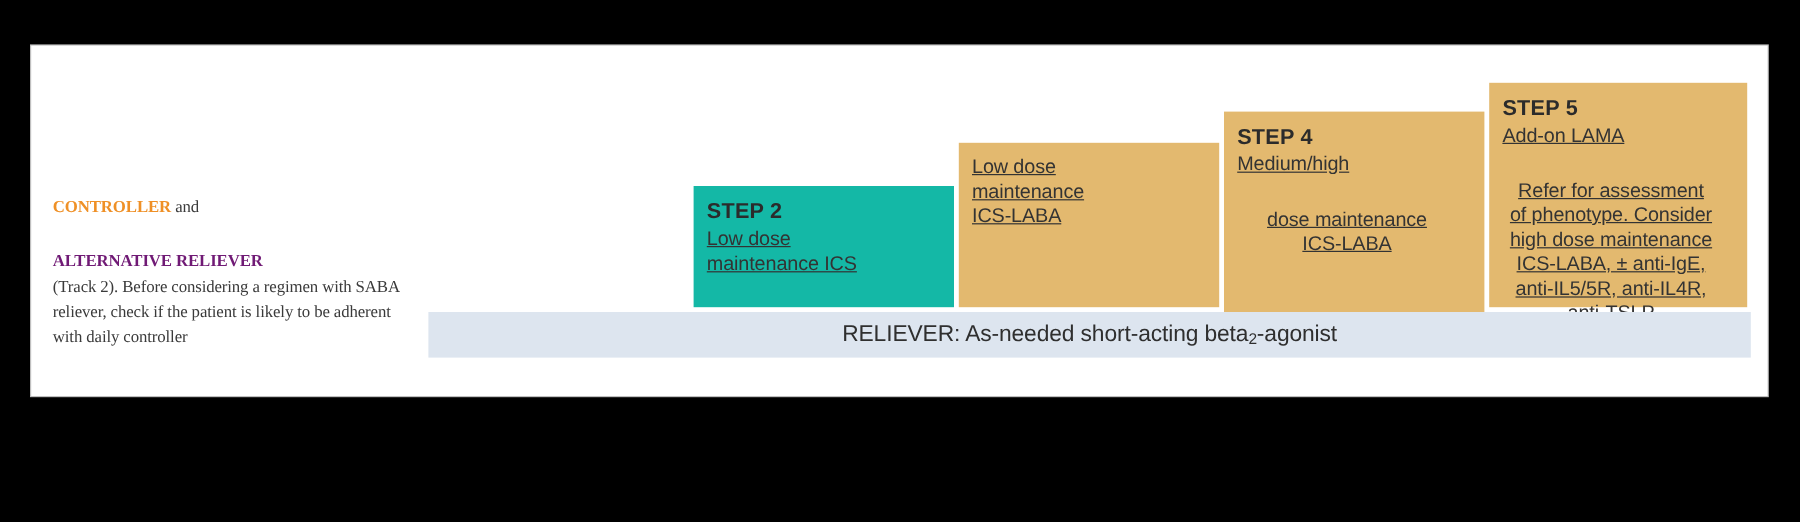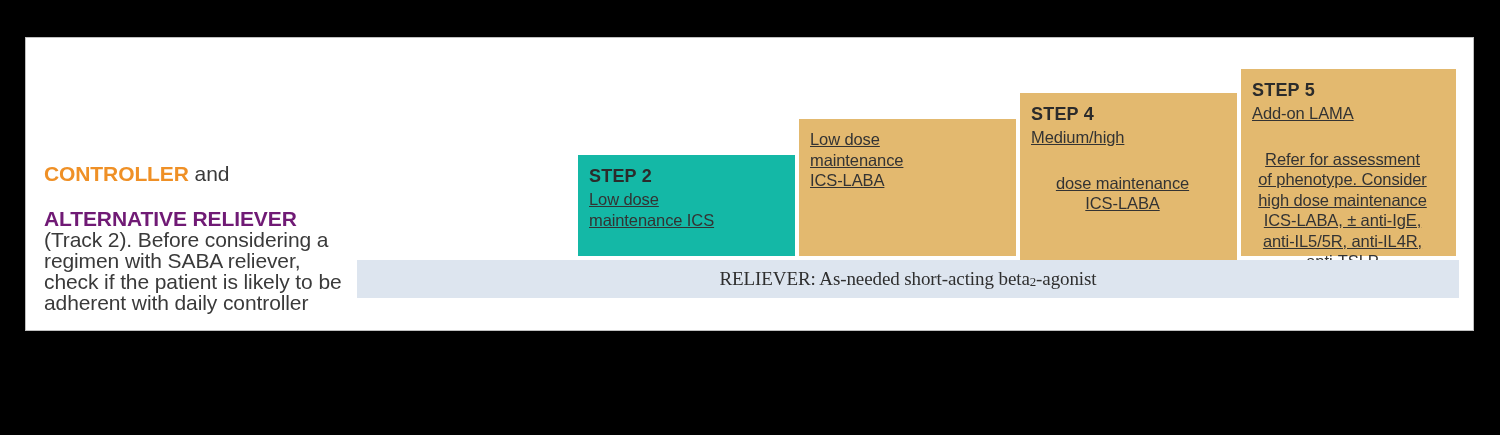--- a/index.html
+++ b/index.html
@@ -31,24 +31,25 @@
     background: #ffffff;
     box-shadow: 0 0 0 1px #bfbfbf;
   }
 
   
   #left-text {
     position: absolute;
     left: 18px;
     top: 125px;
     width: 300px;
-    font-size: 21px;
+    font-size: 14px;
     line-height: 21px;
     color: #3a3a3a;
     letter-spacing: -0.1px;
+    font-family: Liberation Serif, serif;
   }
   .kw-controller {
     font-weight: bold;
     color: #EF9026;
   }
   .kw-alt {
     font-weight: bold;
     color: #701a75;
     display: block;
     margin-top: 24px;
@@ -95,21 +96,20 @@
     top: 222px;
     width: 1102px;
     height: 38px;
     background: #DDE5EF;
     display: flex;
     align-items: center;
     justify-content: center;
     font-size: 19px;
     color: #2f2f2f;
     letter-spacing: -0.1px;
-    font-family: Liberation Serif, serif;
   }
   #reliever sub {
     font-size: 0.68em;
     vertical-align: baseline;
     position: relative;
     top: 3px;
   }
 </style>
 </head>
 <body>

